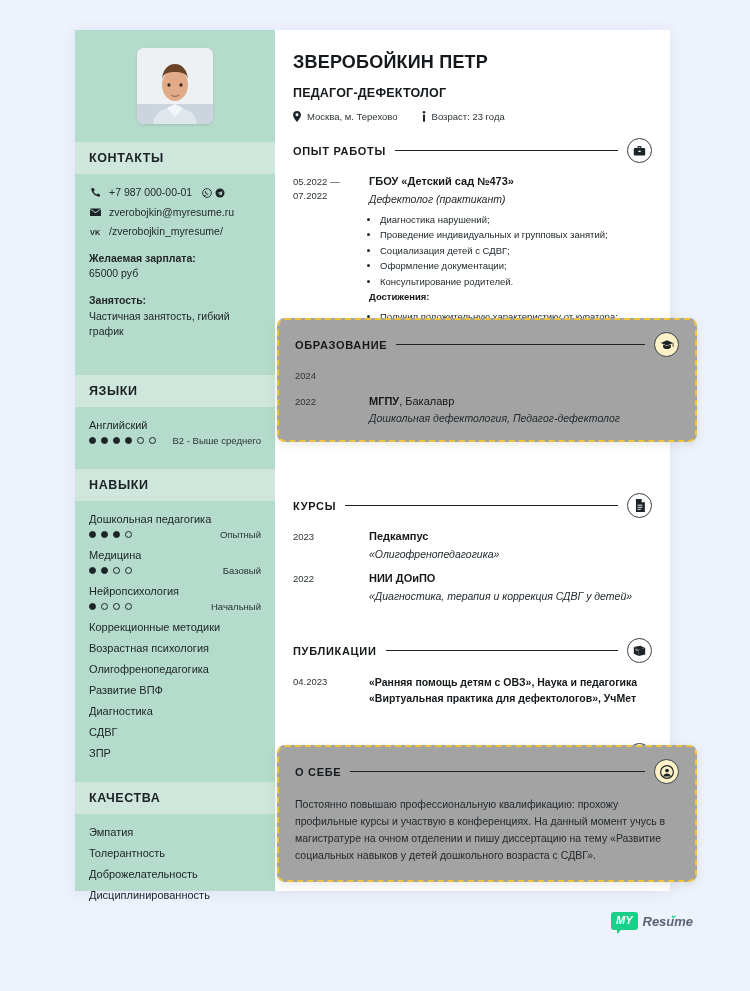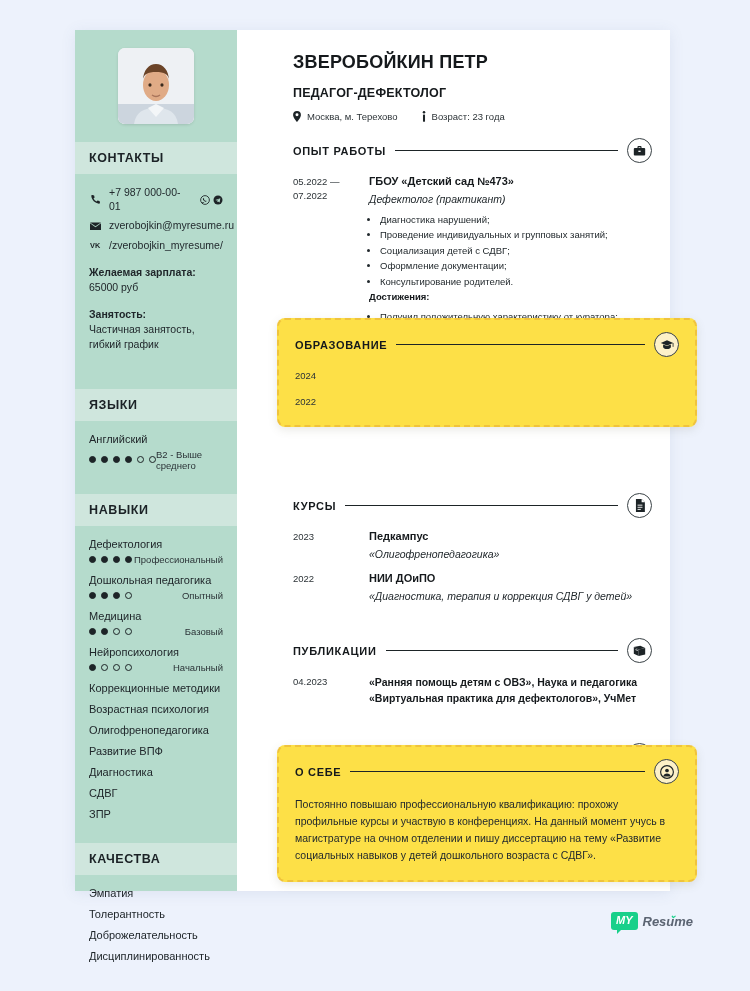--- a/index.html
+++ b/index.html
@@ -15,21 +15,21 @@
   .sheet {
     position: absolute; left: 75px; top: 30px;
     width: 595px; height: 861px;
     background: #ffffff;
     box-shadow: 0 2px 14px rgba(80,100,150,.10);
   }
 
   
   .sidebar {
     position: absolute; left: 0; top: 0;
-    width: 162px; height: 861px;
+    width: 200px; height: 861px;
     background: #b5dbcc;
     color: #20272b;
   }
   .photo-wrap { padding: 18px 0 14px 0; text-align: center; }
   .photo {
     width: 76px; height: 76px; border-radius: 7px;
     display: inline-block; overflow: hidden;
     background: #f4f6f8; position: relative;
     box-shadow: 0 1px 3px rgba(0,0,0,.12);
   }
@@ -90,21 +90,21 @@
   .bullets li { font-size: 9.5px; color: #22292d; line-height: 1.62; }
   .sub-b { font-size: 9.5px; font-weight: bold; color: #15191c; margin-top: 2px; }
   .pub { font-size: 10.5px; font-weight: bold; color: #15191c; line-height: 1.5; }
   .pub + .pub { }
   .para { font-size: 10.5px; color: #22292d; line-height: 1.62; margin-top: 12px; }
 
   
   .callout {
     position: absolute; left: 277px;
     width: 420px;
-    background: #fde047;
+    background: #a3a3a3;
     border: 2px dashed #f0c33c;
     border-radius: 8px;
     padding: 12px 16px 16px 16px;
     box-shadow: 0 3px 10px rgba(90,90,60,.13);
   }
   .callout .sec-icon { background: #fdf1c8; }
   .callout .entry .date { width: 74px; flex: 0 0 74px; }
   #edu-callout { top: 318px; }
   #about-callout { top: 745px; }
   .edu-deg { font-size: 11px; color: #15191c; }
@@ -214,32 +214,20 @@
               </span>
               <span class="rate-label">B2 - Выше среднего</span>
             </div>
           </div>
         </div>
 
       <div class="side-head">НАВЫКИ</div>
       <div class="side-body">
         <div id="skill-rated">
             <div>
-              <div class="skill-name">Дефектология</div>
-              <div class="rate-row">
-                <span class="dots">
-                  <span class="dot on"></span>
-                  <span class="dot on"></span>
-                  <span class="dot on"></span>
-                  <span class="dot on"></span>
-                </span>
-                <span class="rate-label">Профессиональный</span>
-              </div>
-            </div>
-            <div>
               <div class="skill-name">Дошкольная педагогика</div>
               <div class="rate-row">
                 <span class="dots">
                   <span class="dot on"></span>
                   <span class="dot on"></span>
                   <span class="dot on"></span>
                   <span class="dot"></span>
                 </span>
                 <span class="rate-label">Опытный</span>
               </div>
@@ -419,20 +407,24 @@
             <rect x="16.3" y="4.4" width="1" height="5" fill="#1d2427"></rect>
           </svg>
       </span>
     </div>
     <div id="edu-list">
         <div class="entry">
           <div class="date">2024</div>
         </div>
         <div class="entry">
           <div class="date">2022</div>
+          <div class="body">
+            <div class="edu-deg"><b>МГПУ</b>, Бакалавр</div>
+            <div class="edu-field">Дошкольная дефектология, Педагог-дефектолог</div>
+          </div>
         </div>
       </div>
   </section>
 
   <section class="callout" id="about-callout">
     <div class="sec-head" style="margin-top:0">
       <span class="sec-title">О СЕБЕ</span>
       <span class="sec-rule"></span>
       <span class="sec-icon">
         <svg width="14" height="14" viewBox="0 0 16 16">

